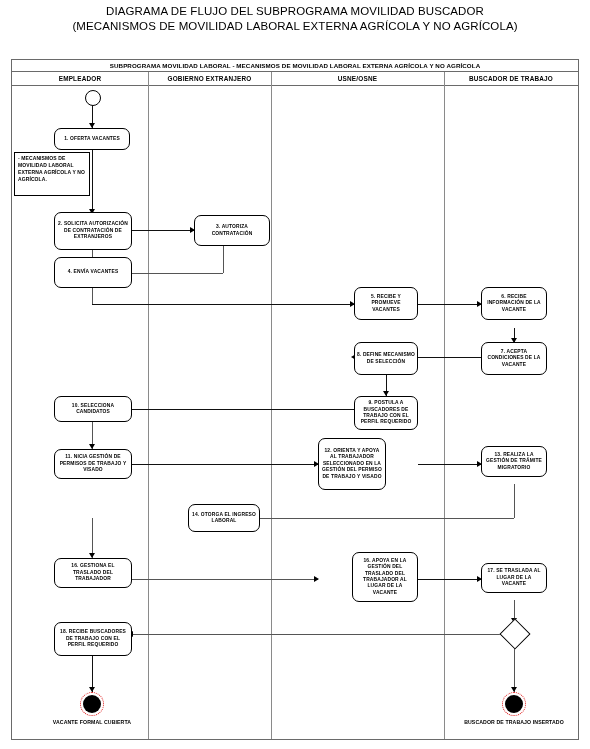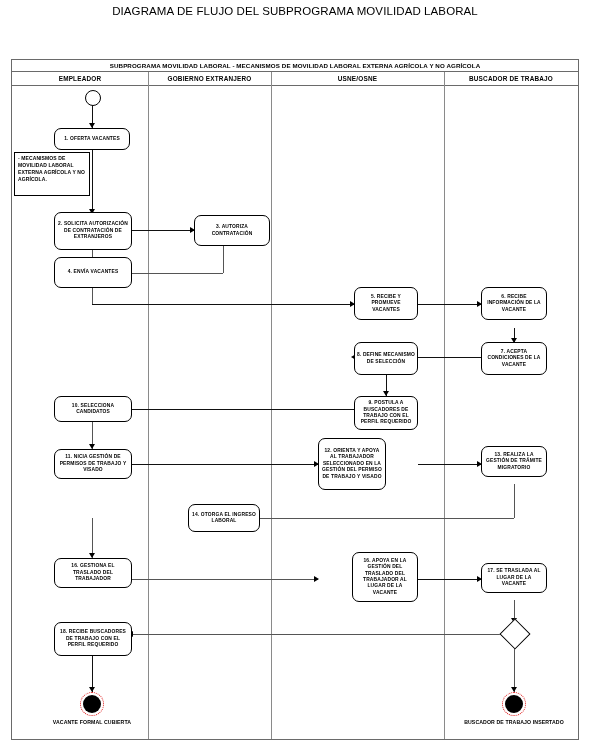--- a/index.html
+++ b/index.html
@@ -64,21 +64,22 @@
   .ar-d{border-left:3.4px solid transparent;border-right:3.4px solid transparent;border-top:5px solid #000;}
   .ar-l{border-top:3.4px solid transparent;border-bottom:3.4px solid transparent;border-right:5px solid #000;}
   .ar-r{border-top:3.4px solid transparent;border-bottom:3.4px solid transparent;border-left:5px solid #000;}
 </style>
 </head>
 <body>
 
 <div id="root">
 
   <div class="title-wrap">
-    <div class="title-line">DIAGRAMA DE FLUJO DEL SUBPROGRAMA MOVILIDAD LABORAL</div>
+    <div class="title-line">DIAGRAMA DE FLUJO DEL SUBPROGRAMA MOVILIDAD BUSCADOR</div>
+    <div class="title-line">(MECANISMOS DE MOVILIDAD LABORAL EXTERNA AGRÍCOLA Y NO AGRÍCOLA)</div>
   </div>
 
   <div class="frame">
 
     <div class="lane-title">SUBPROGRAMA MOVILIDAD LABORAL - MECANISMOS DE MOVILIDAD LABORAL EXTERNA AGRÍCOLA Y NO AGRÍCOLA</div>
 
     <div class="lane-head">
       <div class="lane-head-cell" style="left:0px;width:136px;">EMPLEADOR</div>
       <div class="lane-head-cell" style="left:136px;width:123px;">GOBIERNO EXTRANJERO</div>
       <div class="lane-head-cell" style="left:259px;width:173px;">USNE/OSNE</div>

